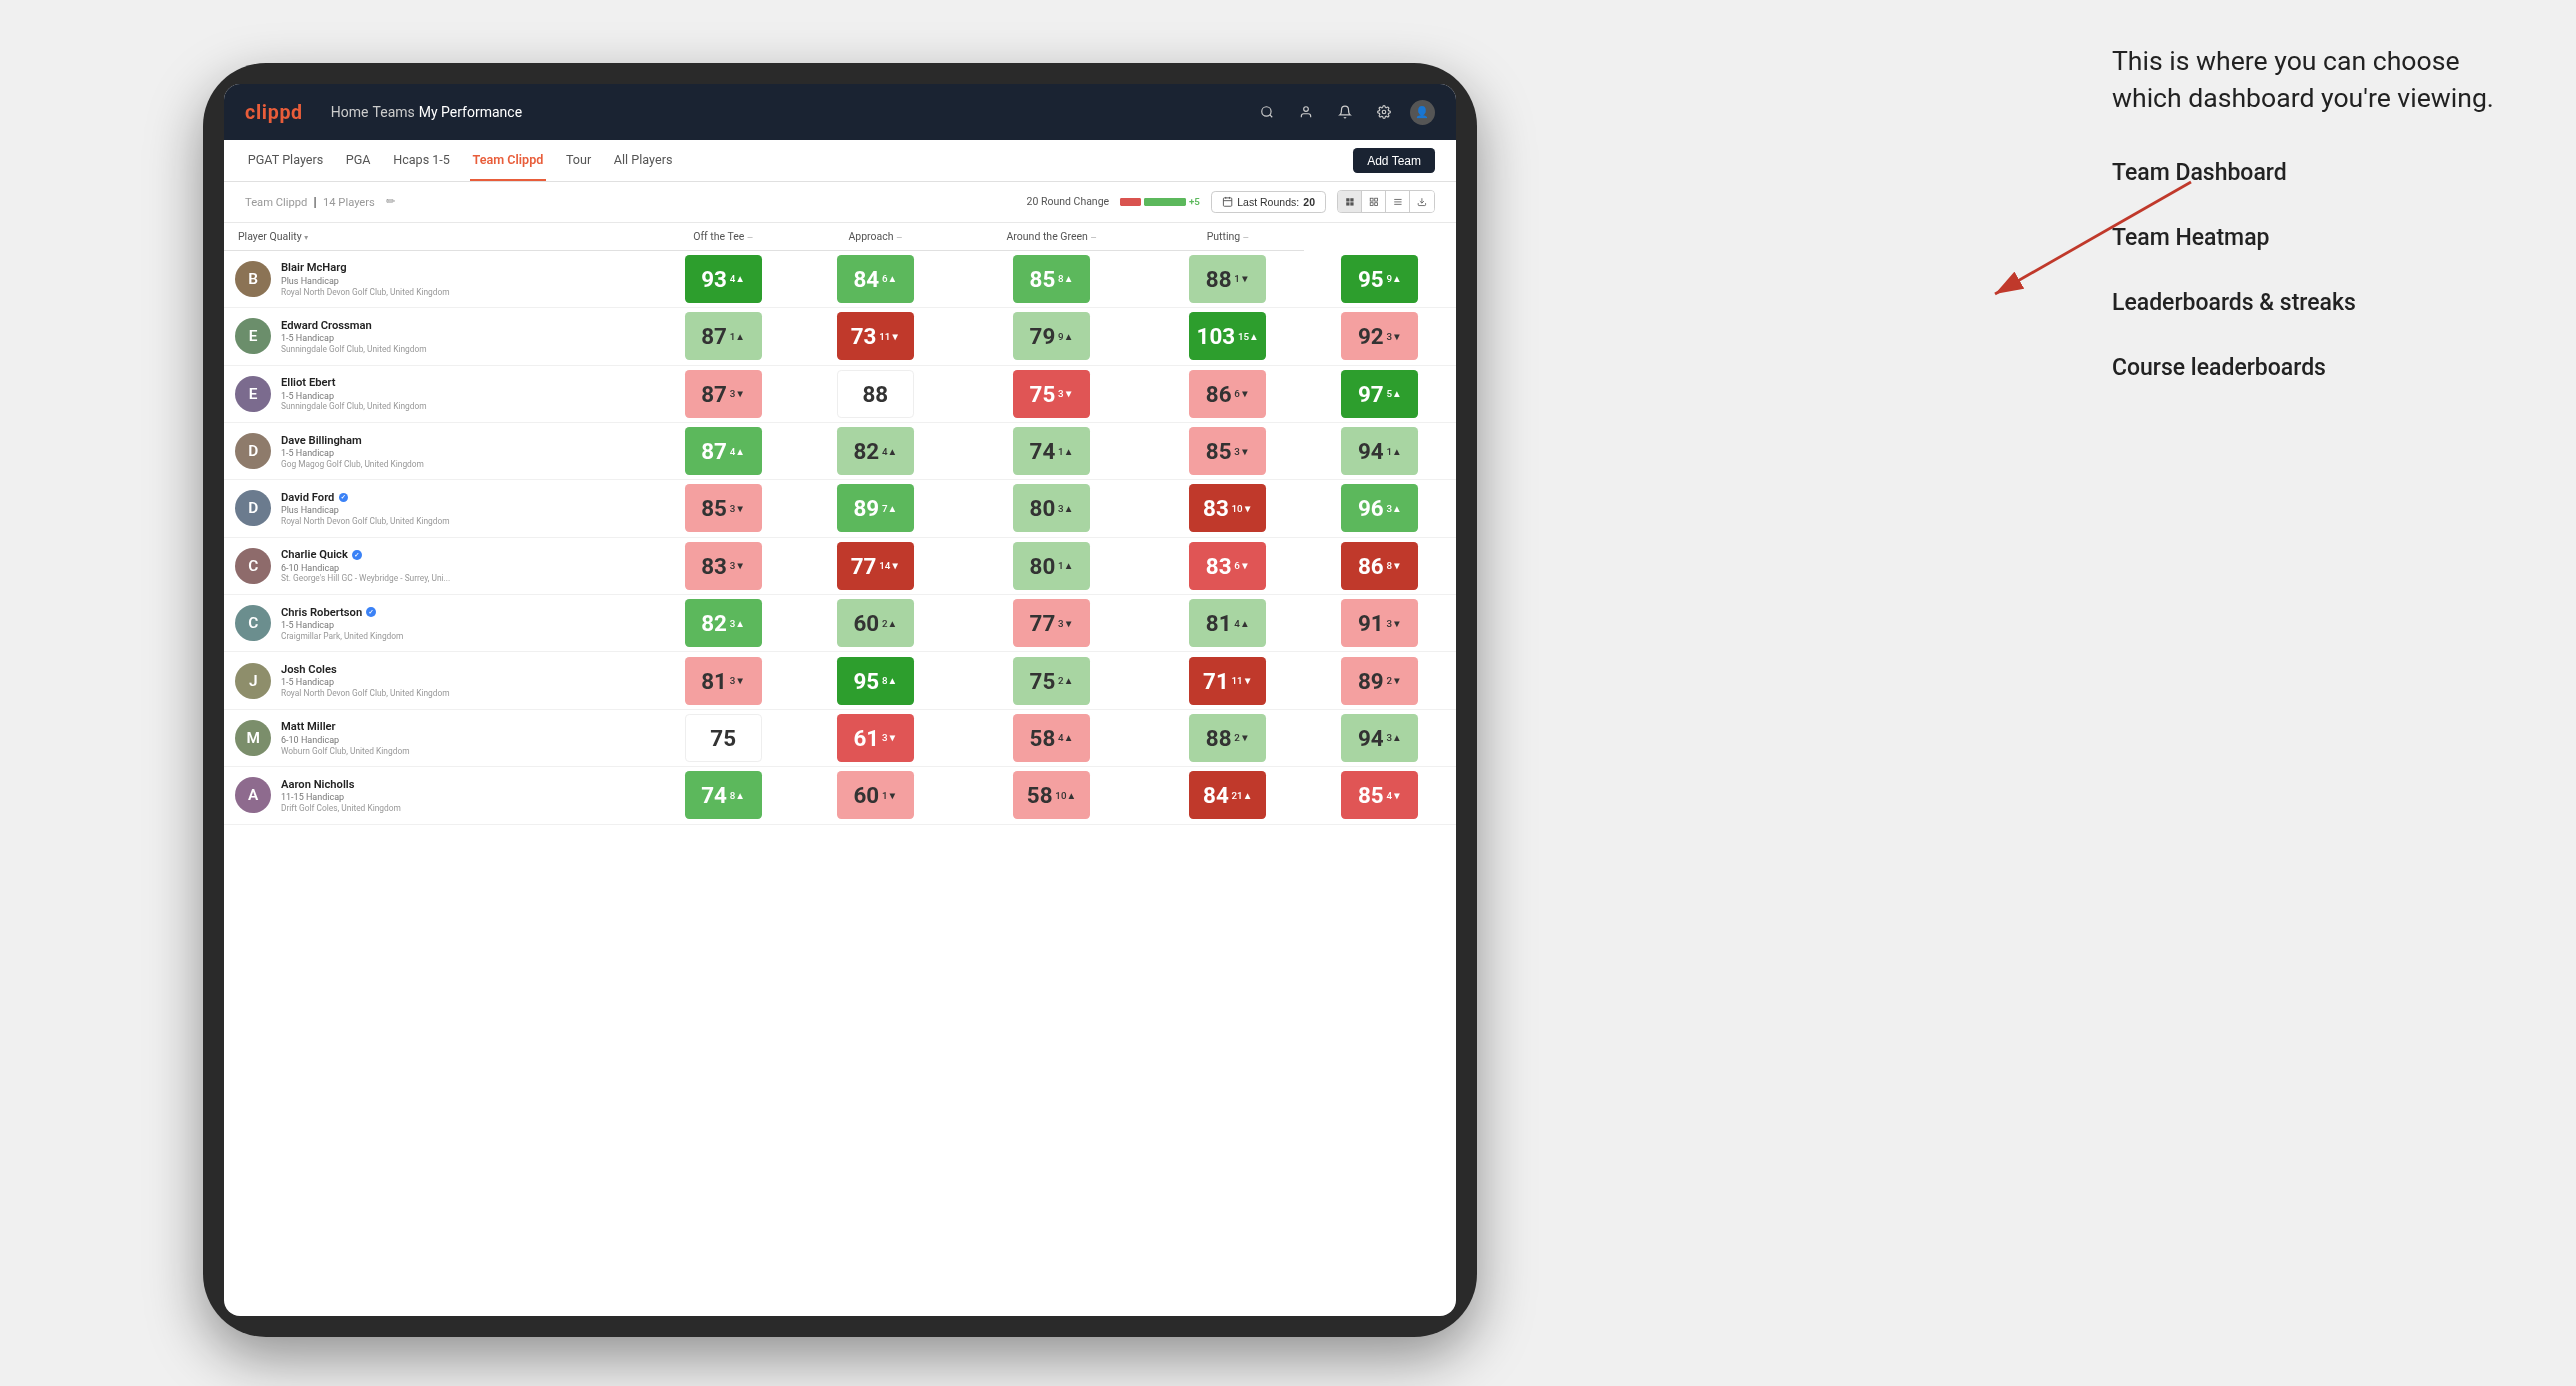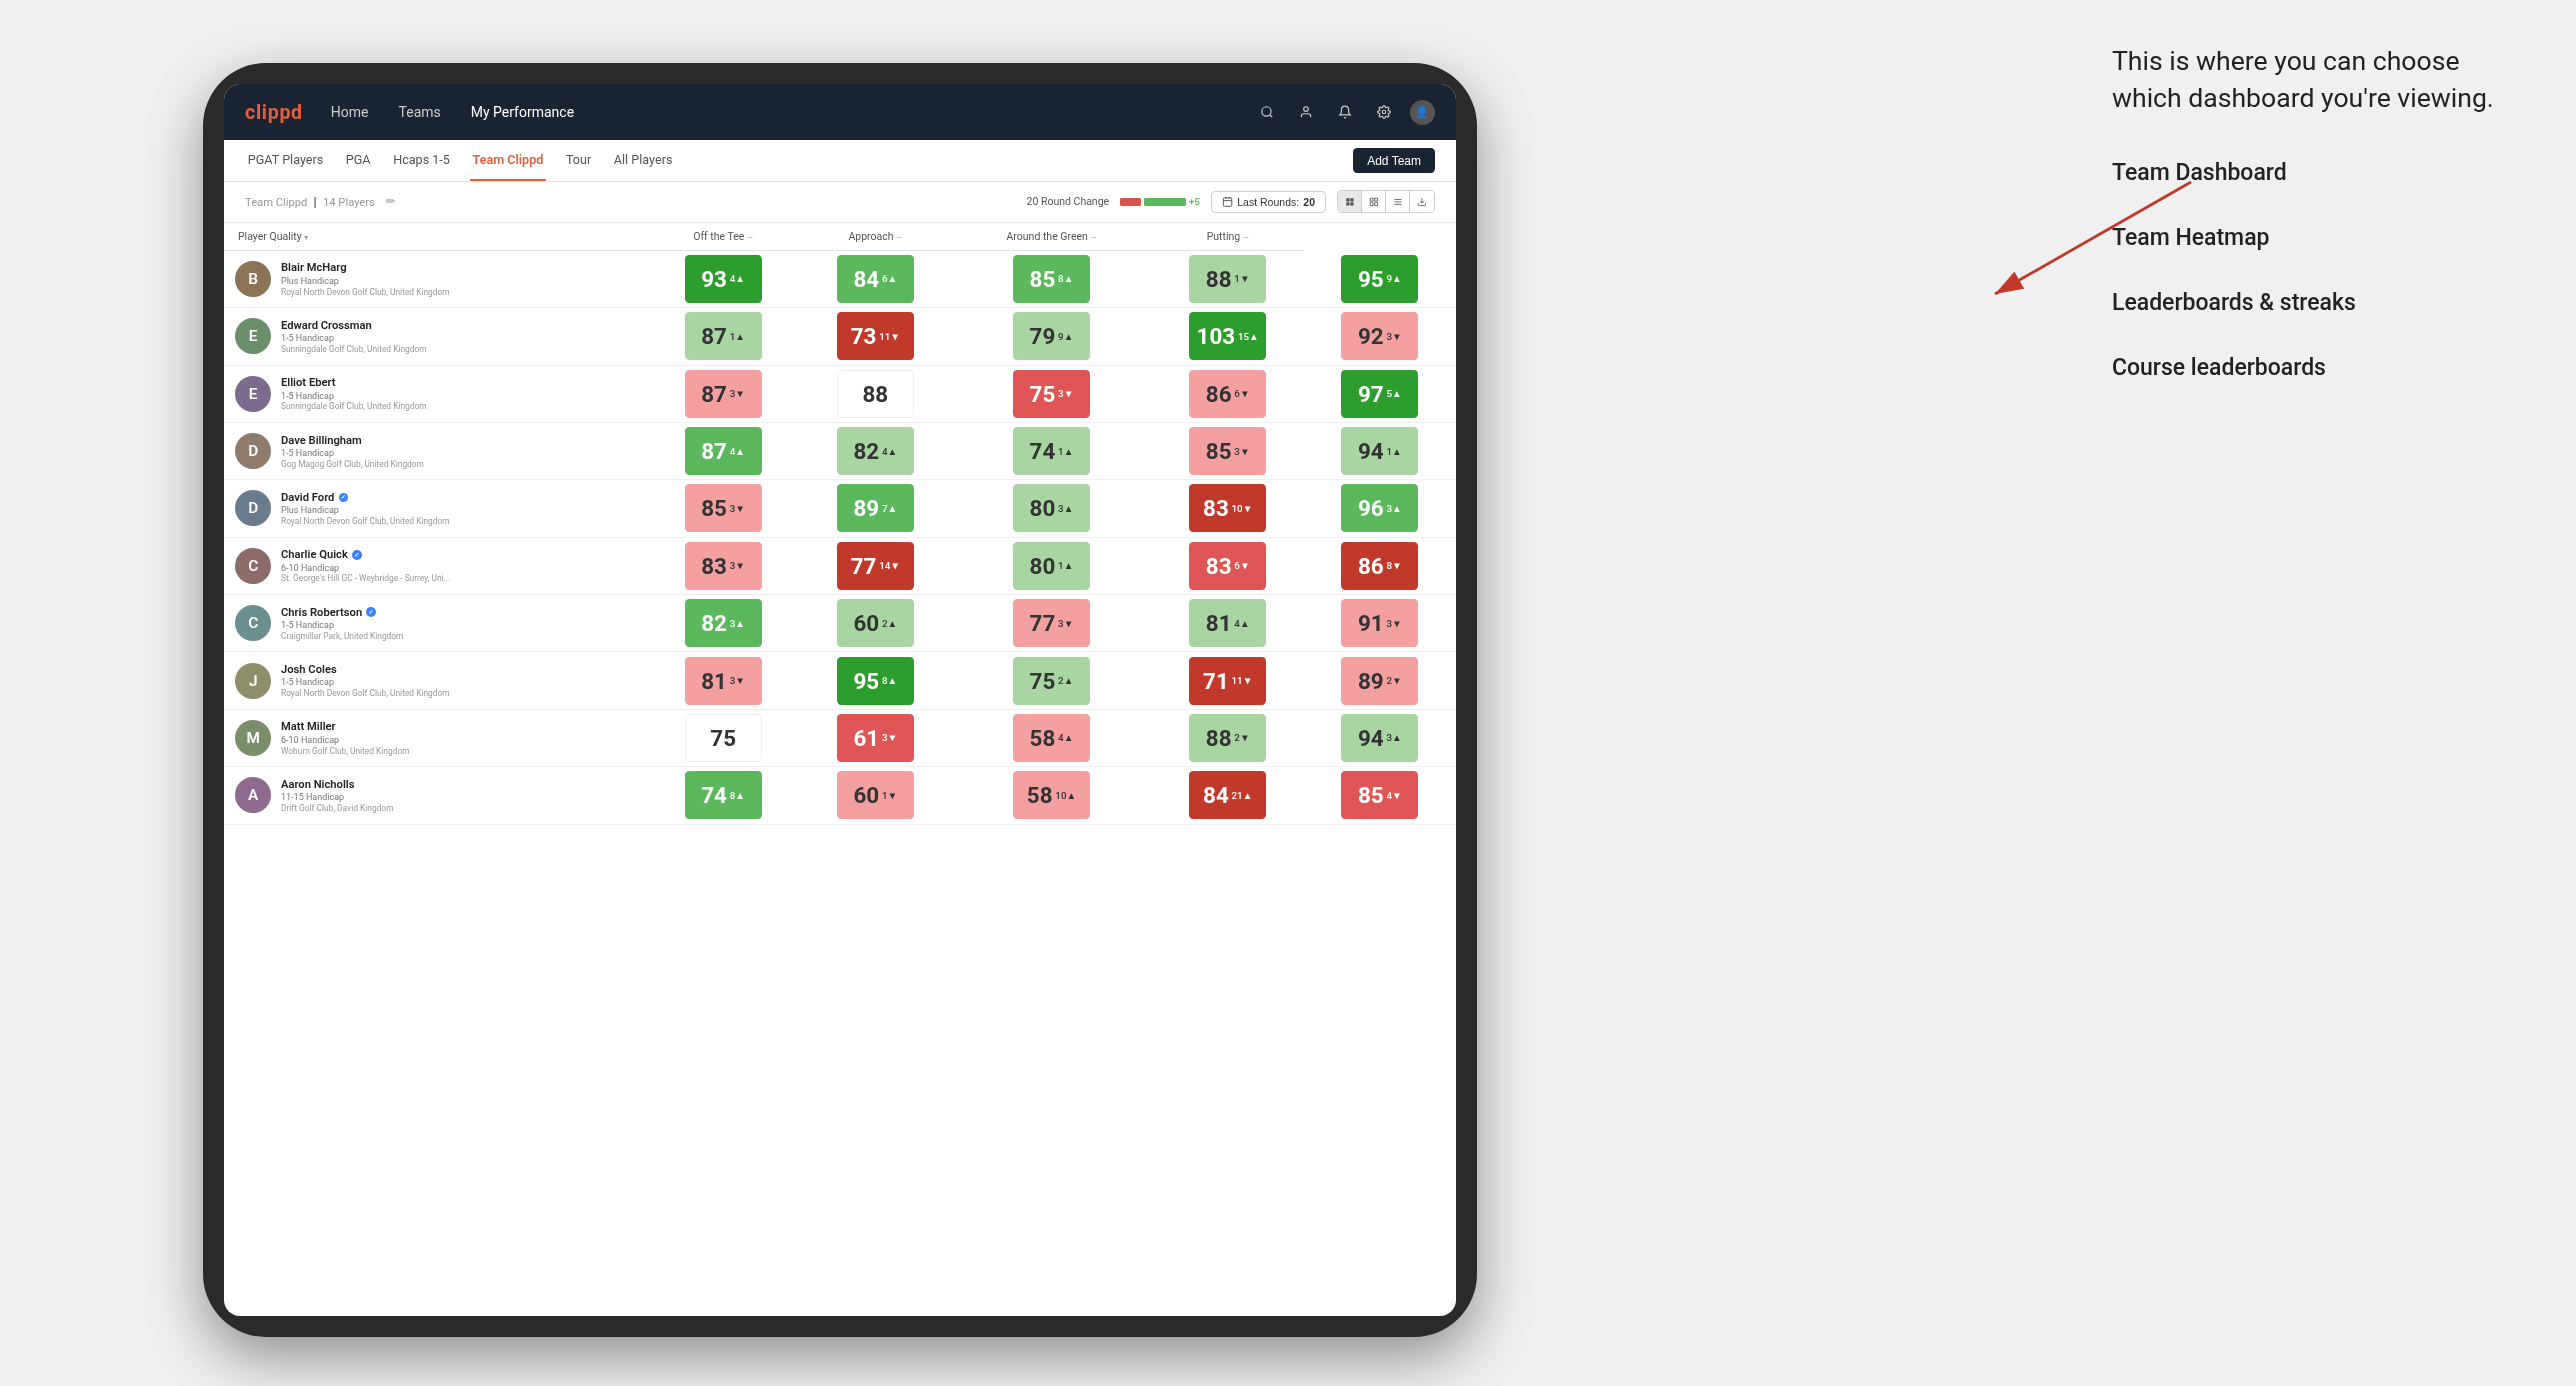--- a/index.html
+++ b/index.html
@@ -78,21 +78,21 @@
     }
     .nav-logo {
       color: #e85d3a;
       font-size: 19.6px;
       font-weight: 700;
       margin-right: 28px;
       letter-spacing: 0.7px;
     }
     .nav-items {
       display: flex;
-      gap: 30px;
+      gap: 4px;
       flex: 1;
     }
     .nav-item {
       color: #ccc;
       font-size: 14px;
       cursor: pointer;
       padding: 2.8px 0;
     }
     .nav-item.active {
       color: #fff;
@@ -795,21 +795,21 @@
                   <span class="score-change">3▲</span>
                 </div></td>
             </tr>
             <tr class="player-row">
               <td class="td-player">
                 <div class="player-cell">
                   <div class="player-avatar" style="background: rgb(142, 107, 142); color: rgb(255, 255, 255); font-size: 15.4px; font-weight: 600;">A</div>
                   <div class="player-info">
                     <div class="player-name">Aaron Nicholls</div>
                     <div class="player-handicap">11-15 Handicap</div>
-                    <div class="player-club">Drift Golf Club, David Kingdom</div>
+                    <div class="player-club">Drift Golf Coles, United Kingdom</div>
                   </div>
                 </div>
               </td>
               <td class="score-cell"><div class="score-box bg-green-med">
                   <span class="score-main">74</span>
                   <span class="score-change">8▲</span>
                 </div></td>
               <td class="score-cell"><div class="score-box bg-red-light">
                   <span class="score-main">60</span>
                   <span class="score-change">1▼</span>

